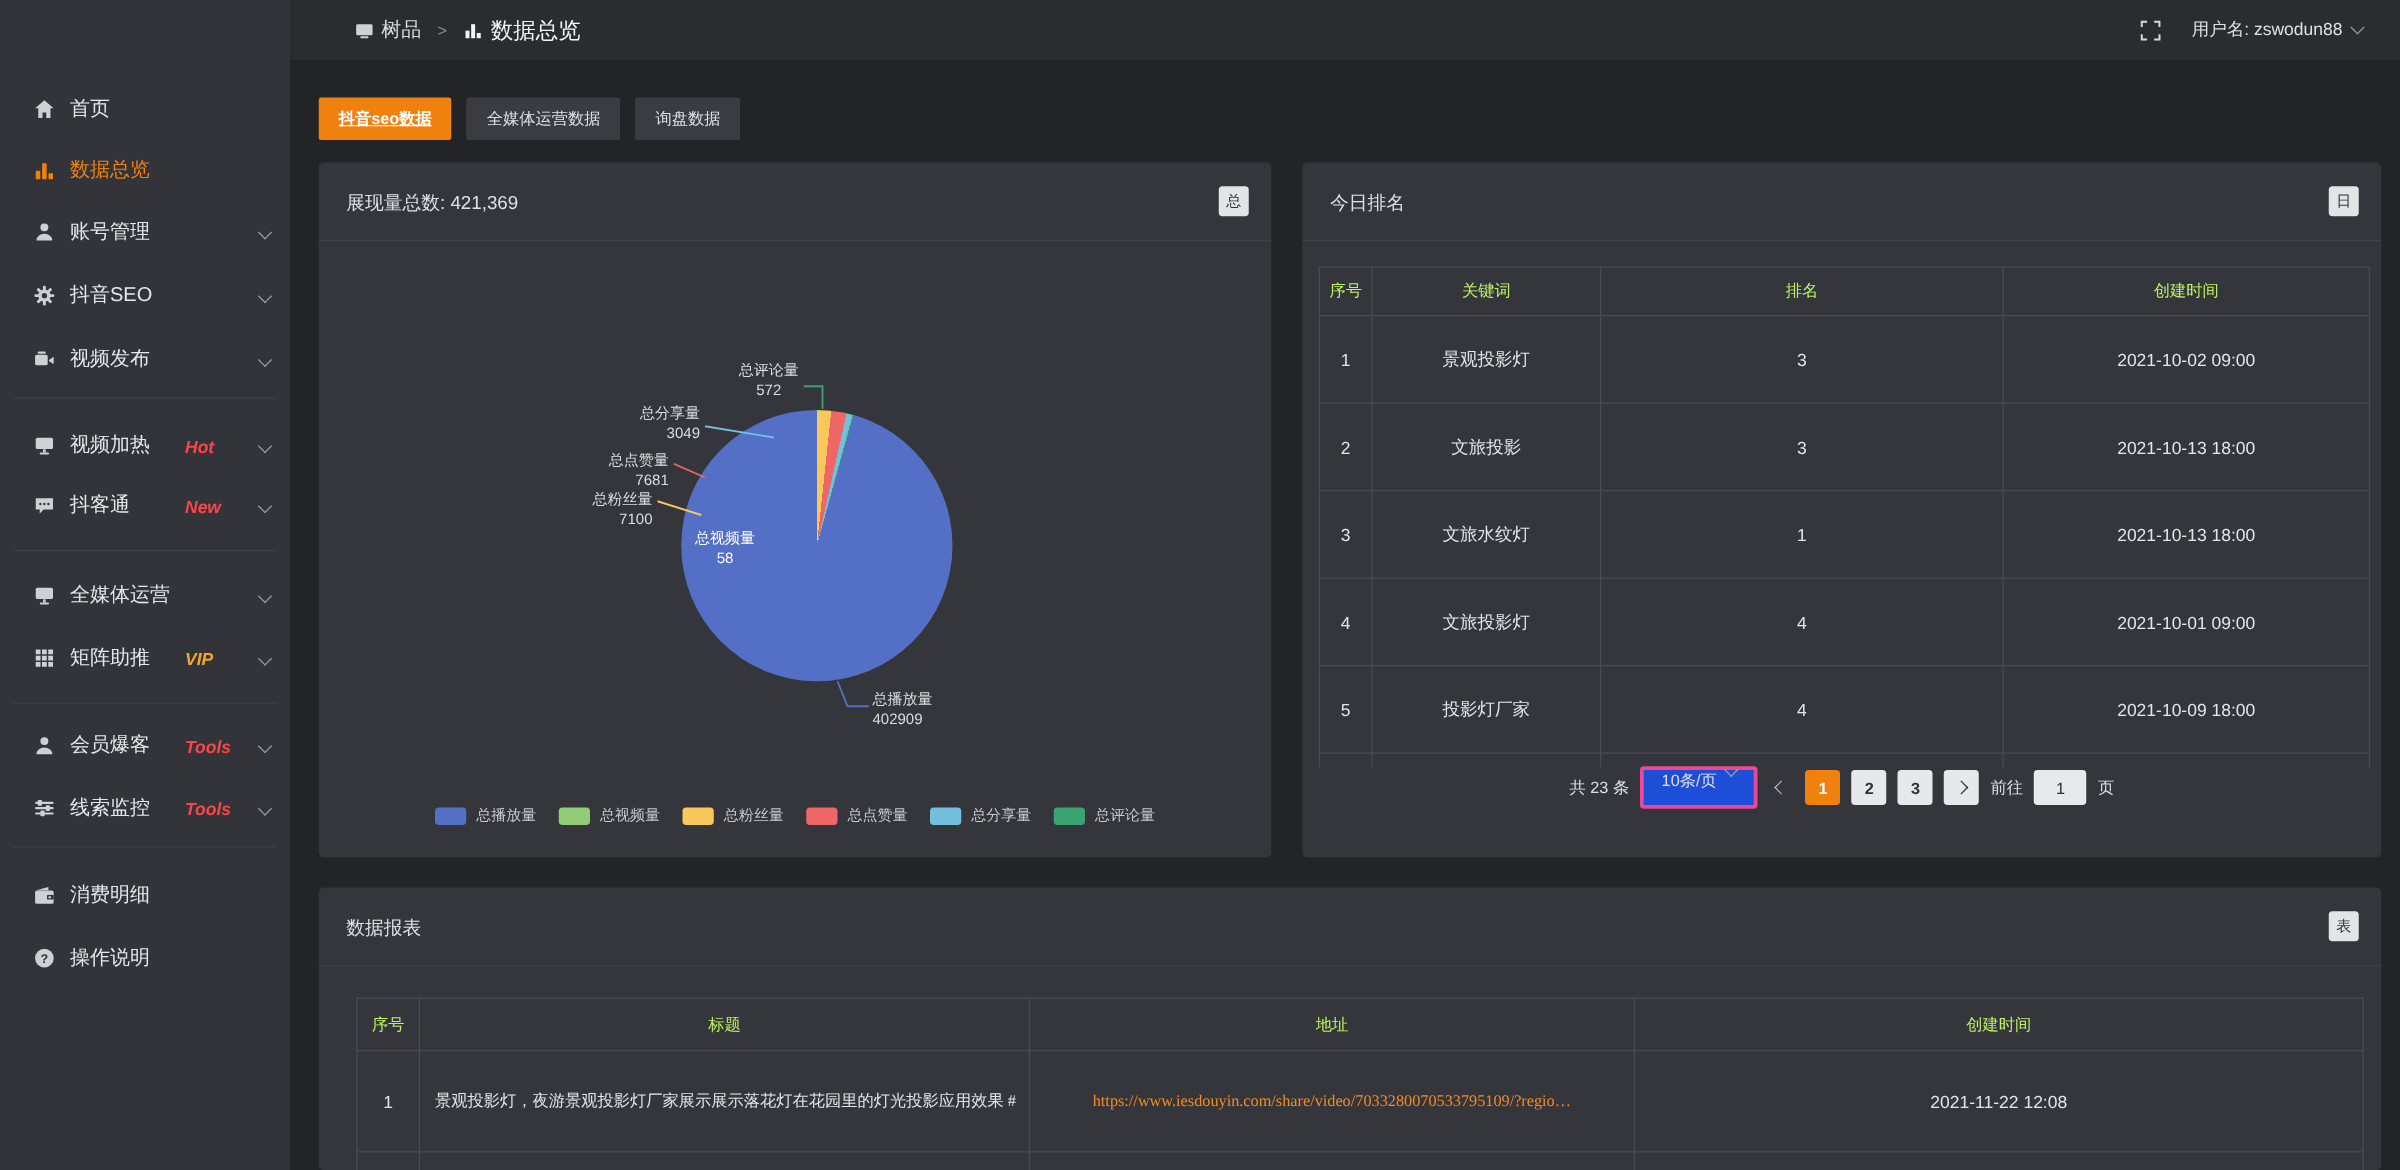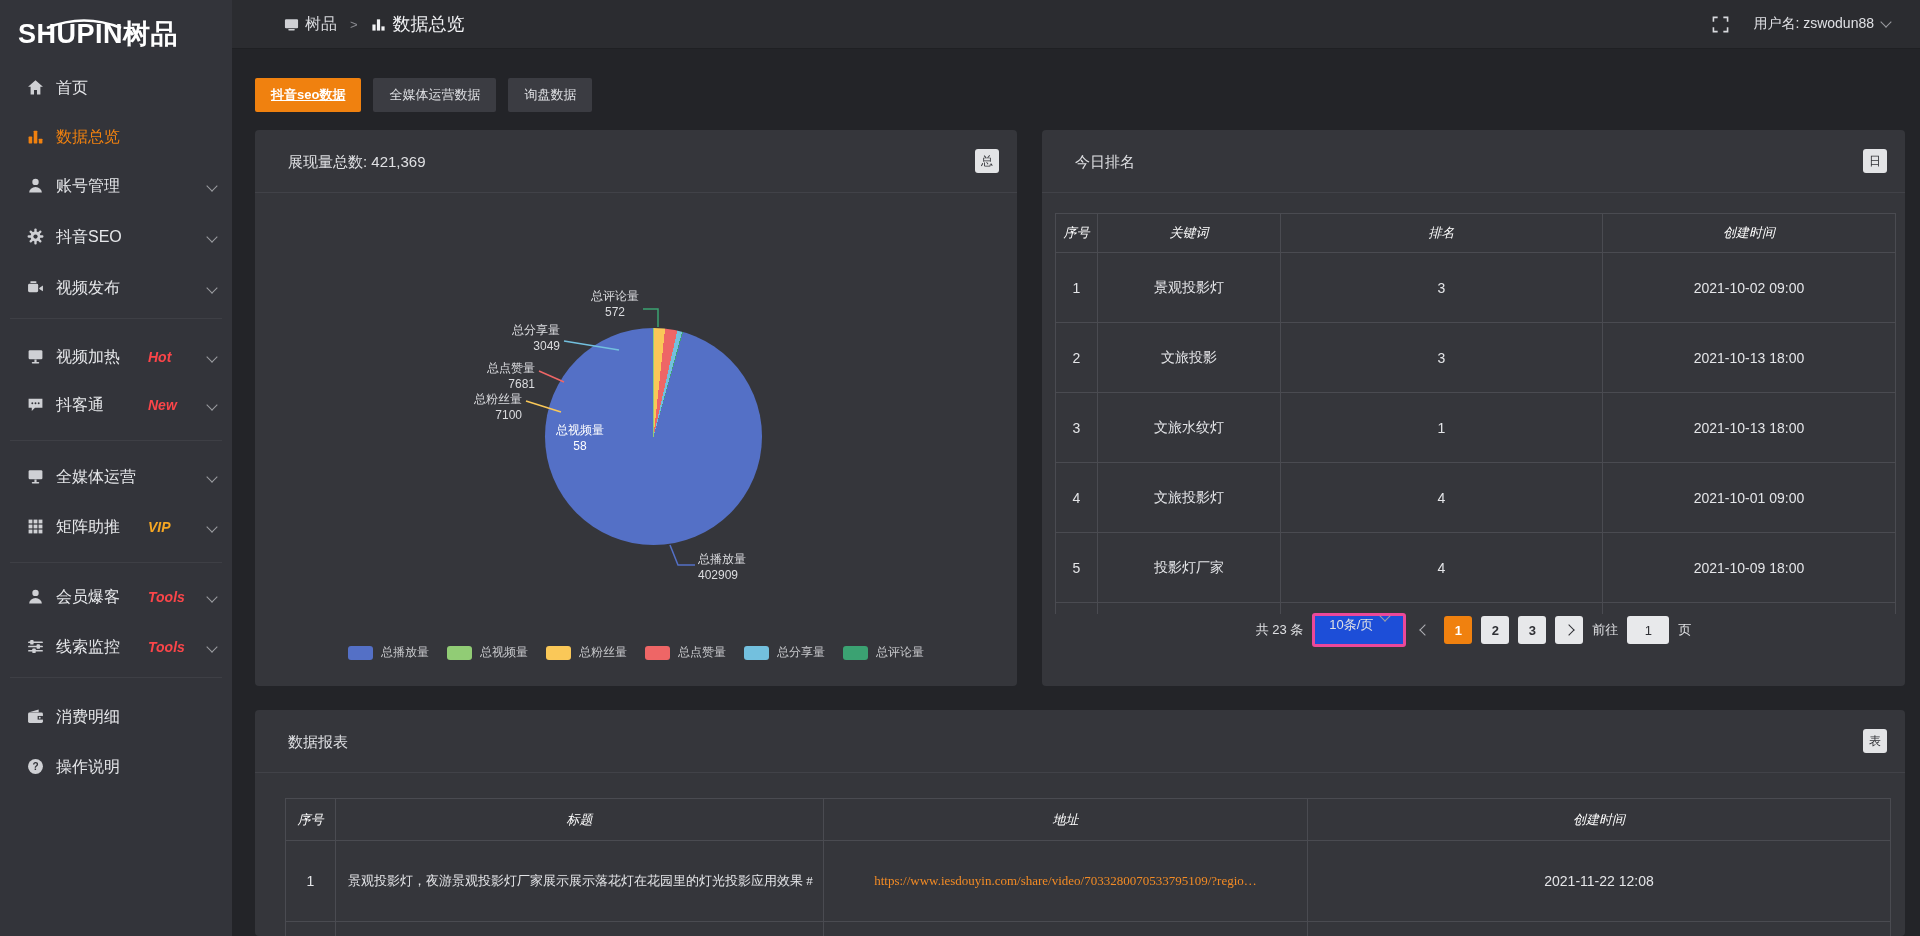--- a/index.html
+++ b/index.html
@@ -32,21 +32,21 @@
   .s-item .chev{position:absolute;right:16px;top:16px;width:7px;height:7px;
                 border-right:1.6px solid #9b9ca1;border-bottom:1.6px solid #9b9ca1;transform:rotate(45deg);}
   .s-divider{position:absolute;left:10px;width:212px;height:1px;background:#3e3f45;}
   
   .tabs{position:absolute;left:255px;top:78px;display:flex;gap:12px;}
   .tab{height:34px;padding:0 16px;font-size:13px;display:flex;align-items:center;justify-content:center;
        background:#3b3c42;color:#dfe0e4;border-radius:2px;cursor:pointer;white-space:nowrap;}
   .tab.active{color:#fff;font-weight:bold;}
   
   .panel{position:absolute;background:#35363b;border-radius:4px;}
-  .panel-hd{position:absolute;left:15px;top:0;right:0;height:62px;text-align:right;}
+  .panel-hd{position:absolute;left:4px;top:0;right:0;height:62px;text-align:right;}
   .panel-title{position:absolute;left:18px;top:23px;font-size:15px;color:#dfe0e3;}
   .panel-divider{position:absolute;left:0;right:0;top:62px;height:1px;background:#414248;}
   .corner-badge{position:absolute;right:18px;top:19px;width:24px;height:24px;border-radius:3px;
                 background:#e3e4e6;color:#303136;font-size:12px;display:flex;align-items:center;
                 justify-content:center;cursor:pointer;}
   #panel-overview{left:255px;top:130px;width:762px;height:556px;}
   #panel-ranking{left:1042px;top:130px;width:863px;height:556px;}
   #panel-report{left:255px;top:710px;width:1650px;height:226px;overflow:hidden;}
   
   .chart-area{position:absolute;left:0;top:62px;width:762px;height:494px;}
@@ -61,21 +61,21 @@
   .co-white{color:#ffffff;}
   .legend{position:absolute;left:0;right:0;top:452px;display:flex;justify-content:center;
           align-items:center;gap:18px;}
   .lg-item{display:flex;align-items:center;gap:8px;cursor:pointer;}
   .lg-swatch{width:25px;height:14px;border-radius:3px;}
   .lg-label{font-size:12px;color:#c9cacd;}
   
   table{border-collapse:collapse;table-layout:fixed;}
   th,td{border:1px solid #4a4b51;font-weight:normal;text-align:center;overflow:hidden;
         white-space:nowrap;padding:0;}
-  th{font-size:13px;color:#ffffff;font-style:italic;}
+  th{font-size:13px;color:#bef264;}
   td{font-size:14px;color:#e4e5e8;}
   .rk-table{position:absolute;left:13px;top:83px;width:840px;}
   .rk-table th{height:38px;}
   .rk-table td{height:69px;}
   .rk-table tr.partial td{height:11px;border-bottom:none;}
   .rp-table{position:absolute;left:30px;top:88px;width:1605px;}
   .rp-table th{height:41px;}
   .rp-table td{height:80px;}
   .rp-table tr.partial td{height:29px;border-bottom:none;}
   .cell-left{text-align:center;padding:0 12px;font-size:13px;font-family:Liberation Serif, serif;}
@@ -94,26 +94,20 @@
   .pg-btn .chv{border-color:#2f3035;}
   .pg-input{width:42px;height:28px;border-radius:3px;background:#e8e9eb;color:#303136;
             display:flex;align-items:center;justify-content:center;font-size:13px;}
 </style>
 </head>
 <body>
 
 <div id="app">
 
   <div class="sidebar">
-    <div class="logo">
-      <svg class="logo-arc" width="80" height="24" viewBox="0 0 80 24">
-          <path d="M3 21 Q40 6 77 21" stroke="#ffffff" stroke-width="2.6" fill="none"></path>
-        </svg>
-      <div class="logo-text">SHUPIN树品</div>
-    </div>
 
     <div class="s-item" style="top:68px">
       <svg width="17" height="17" viewBox="0 0 16 16">
           <path d="M8 1.2 L15 7.2 H12.6 V14.5 H9.4 V10.3 H6.6 V14.5 H3.4 V7.2 H1 Z"></path>
         </svg>
       <span class="s-label">首页</span>
     </div>
 
     <div class="s-item active" style="top:117px">
       <svg width="17" height="17" viewBox="0 0 16 16">

